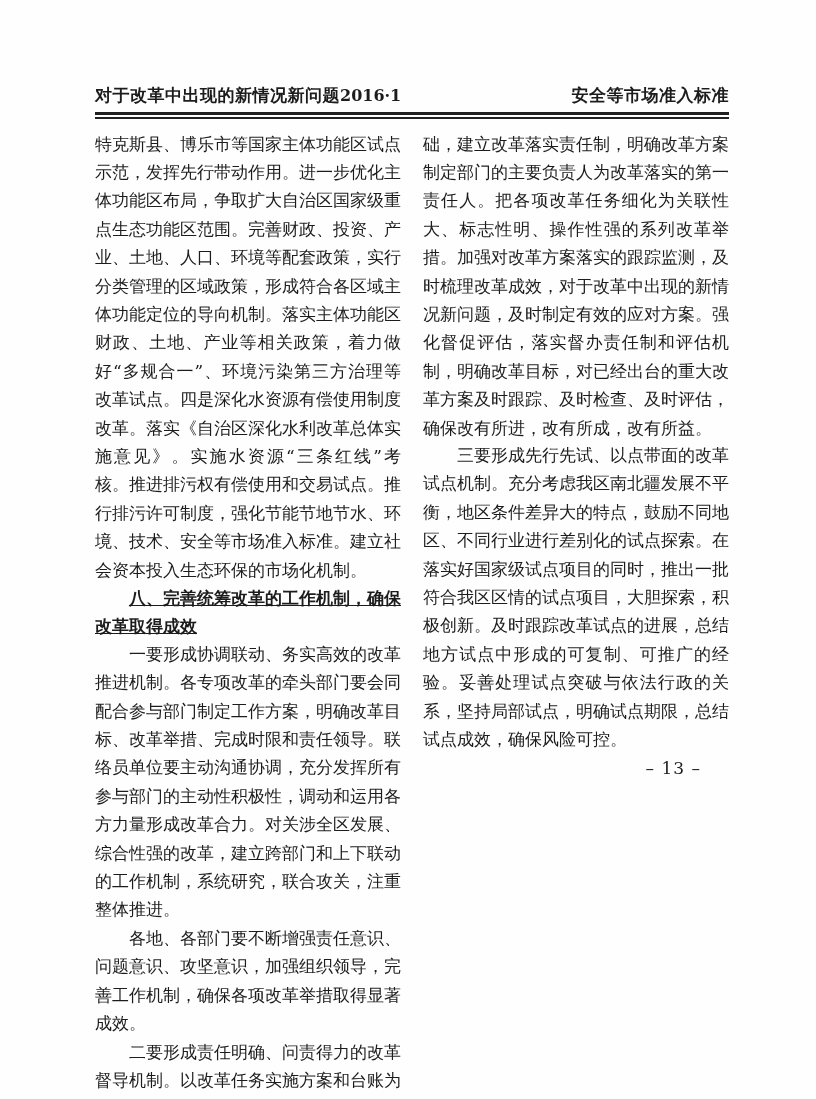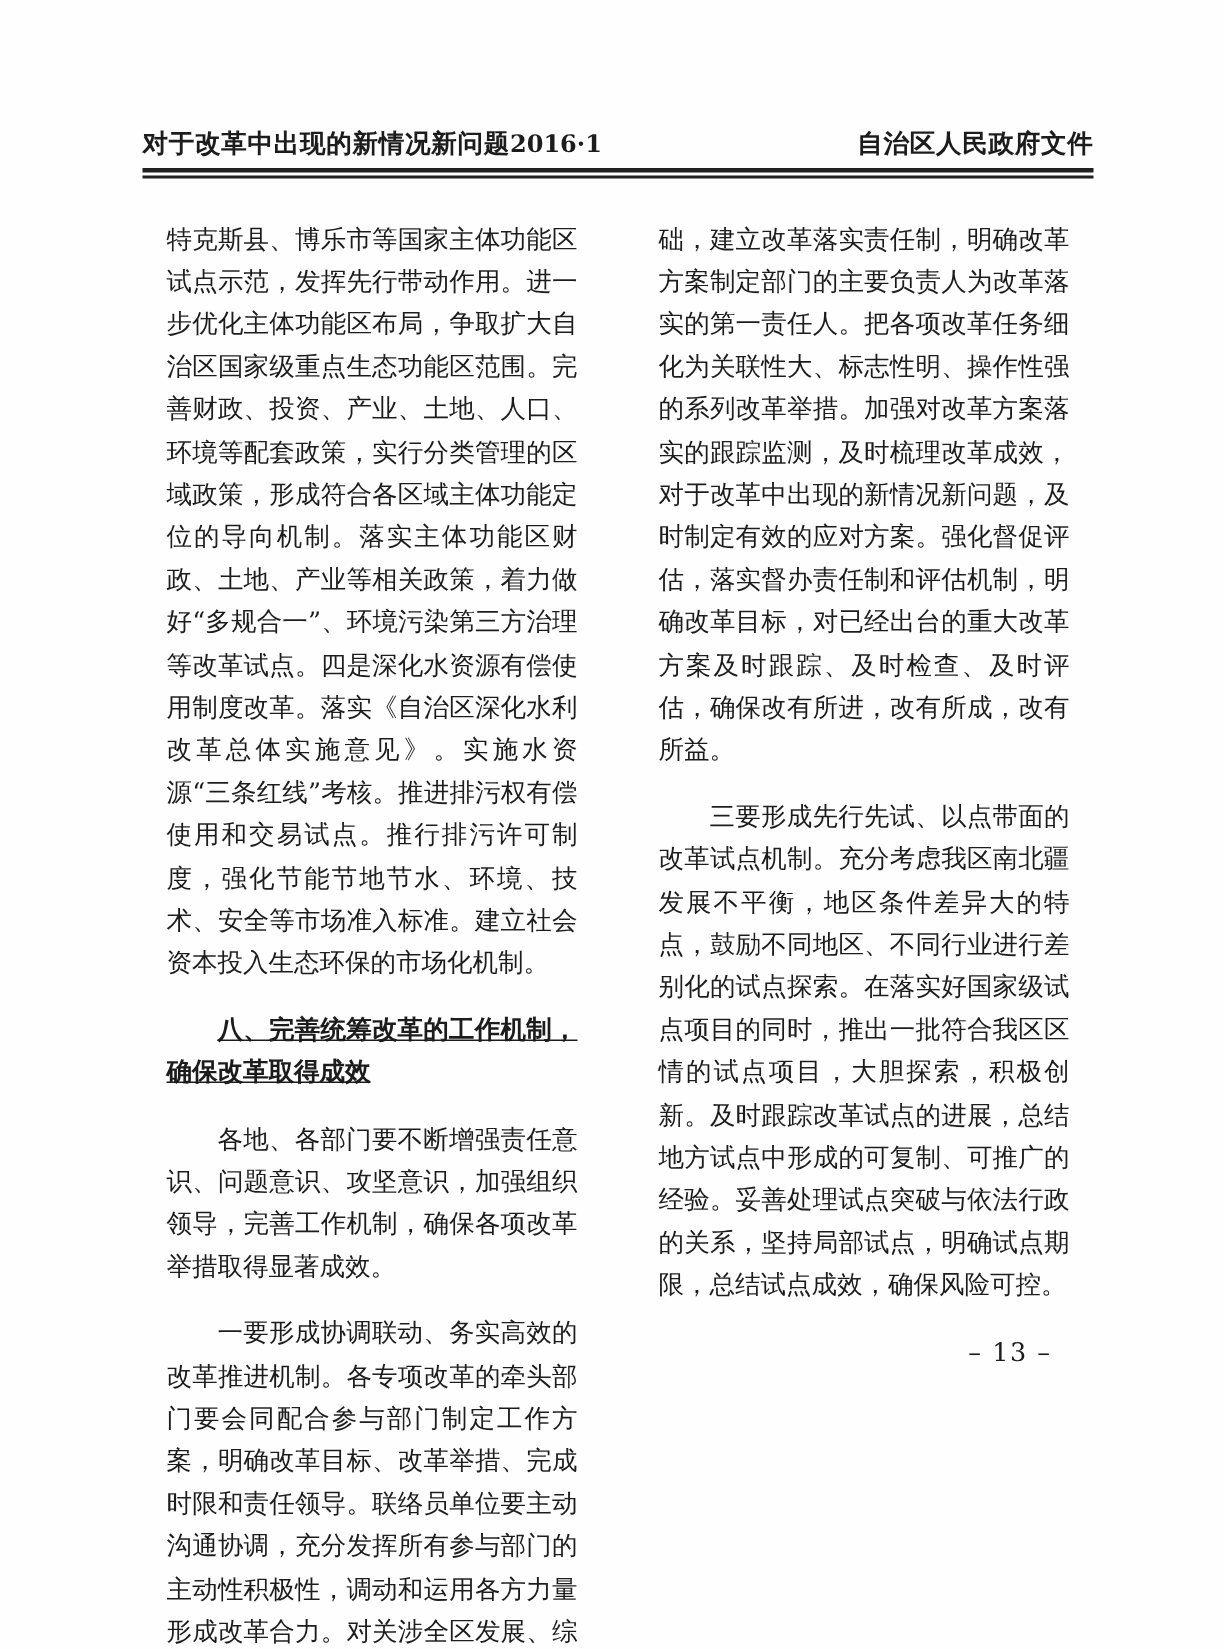--- a/index.html
+++ b/index.html
@@ -41,21 +41,21 @@
     gap:22px;
     margin-top:11px;
   }
   .col {
     width:306px;
     font-size:17px;
     line-height:28.4px;
     text-align:justify;
     text-justify:inter-character;
   }
-  .col p { margin:16px; }
+  .col p { margin:0; }
   p.indent { text-indent:2em;font-family:Liberation Serif, serif; }
   p.heading {
     font-family:"DejaVu Sans","Liberation Sans",sans-serif;
     font-weight:bold;
     text-decoration:underline;
   }
   .page-number {
     text-align:right;
     padding-right:28px;
     font-size:17px;
@@ -66,35 +66,35 @@
 </head>
 <body>
 
 <div class="page">
 
   <div class="header-row">
     <div class="header-left">
       <span>对于改革中出现的新情况新问题</span>
       <span class="issue">2016·1</span>
     </div>
-    <div>自治区人民政府文件</div>
+    <div>安全等市场准入标准</div>
   </div>
 
   <div class="rule-double">
     <div class="rule-a"></div>
     <div class="rule-b"></div>
   </div>
 
   <div class="columns">
 
     <div class="col">
       <p>特克斯县、博乐市等国家主体功能区试点示范，发挥先行带动作用。进一步优化主体功能区布局，争取扩大自治区国家级重点生态功能区范围。完善财政、投资、产业、土地、人口、环境等配套政策，实行分类管理的区域政策，形成符合各区域主体功能定位的导向机制。落实主体功能区财政、土地、产业等相关政策，着力做好“多规合一”、环境污染第三方治理等改革试点。四是深化水资源有偿使用制度改革。落实《自治区深化水利改革总体实施意见》。实施水资源“三条红线”考核。推进排污权有偿使用和交易试点。推行排污许可制度，强化节能节地节水、环境、技术、安全等市场准入标准。建立社会资本投入生态环保的市场化机制。</p>
       <p class="indent heading">八、完善统筹改革的工作机制，确保改革取得成效</p>
+      <p class="indent">一要形成协调联动、务实高效的改革推进机制。各专项改革的牵头部门要会同配合参与部门制定工作方案，明确改革目标、改革举措、完成时限和责任领导。联络员单位要主动沟通协调，充分发挥所有参与部门的主动性积极性，调动和运用各方力量形成改革合力。对关涉全区发展、综合性强的改革，建立跨部门和上下联动的工作机制，系统研究，联合攻关，注重整体推进。</p>
       <p class="indent">各地、各部门要不断增强责任意识、问题意识、攻坚意识，加强组织领导，完善工作机制，确保各项改革举措取得显著成效。</p>
-      <p class="indent">一要形成协调联动、务实高效的改革推进机制。各专项改革的牵头部门要会同配合参与部门制定工作方案，明确改革目标、改革举措、完成时限和责任领导。联络员单位要主动沟通协调，充分发挥所有参与部门的主动性积极性，调动和运用各方力量形成改革合力。对关涉全区发展、综合性强的改革，建立跨部门和上下联动的工作机制，系统研究，联合攻关，注重整体推进。</p>
       <p class="indent">二要形成责任明确、问责得力的改革督导机制。以改革任务实施方案和台账为基</p>
     </div>
 
     <div class="col">
       <p>础，建立改革落实责任制，明确改革方案制定部门的主要负责人为改革落实的第一责任人。把各项改革任务细化为关联性大、标志性明、操作性强的系列改革举措。加强对改革方案落实的跟踪监测，及时梳理改革成效，对于改革中出现的新情况新问题，及时制定有效的应对方案。强化督促评估，落实督办责任制和评估机制，明确改革目标，对已经出台的重大改革方案及时跟踪、及时检查、及时评估，确保改有所进，改有所成，改有所益。</p>
       <p class="indent">三要形成先行先试、以点带面的改革试点机制。充分考虑我区南北疆发展不平衡，地区条件差异大的特点，鼓励不同地区、不同行业进行差别化的试点探索。在落实好国家级试点项目的同时，推出一批符合我区区情的试点项目，大胆探索，积极创新。及时跟踪改革试点的进展，总结地方试点中形成的可复制、可推广的经验。妥善处理试点突破与依法行政的关系，坚持局部试点，明确试点期限，总结试点成效，确保风险可控。</p>
       <div class="page-number">– 13 –</div>
     </div>
 
   </div>

